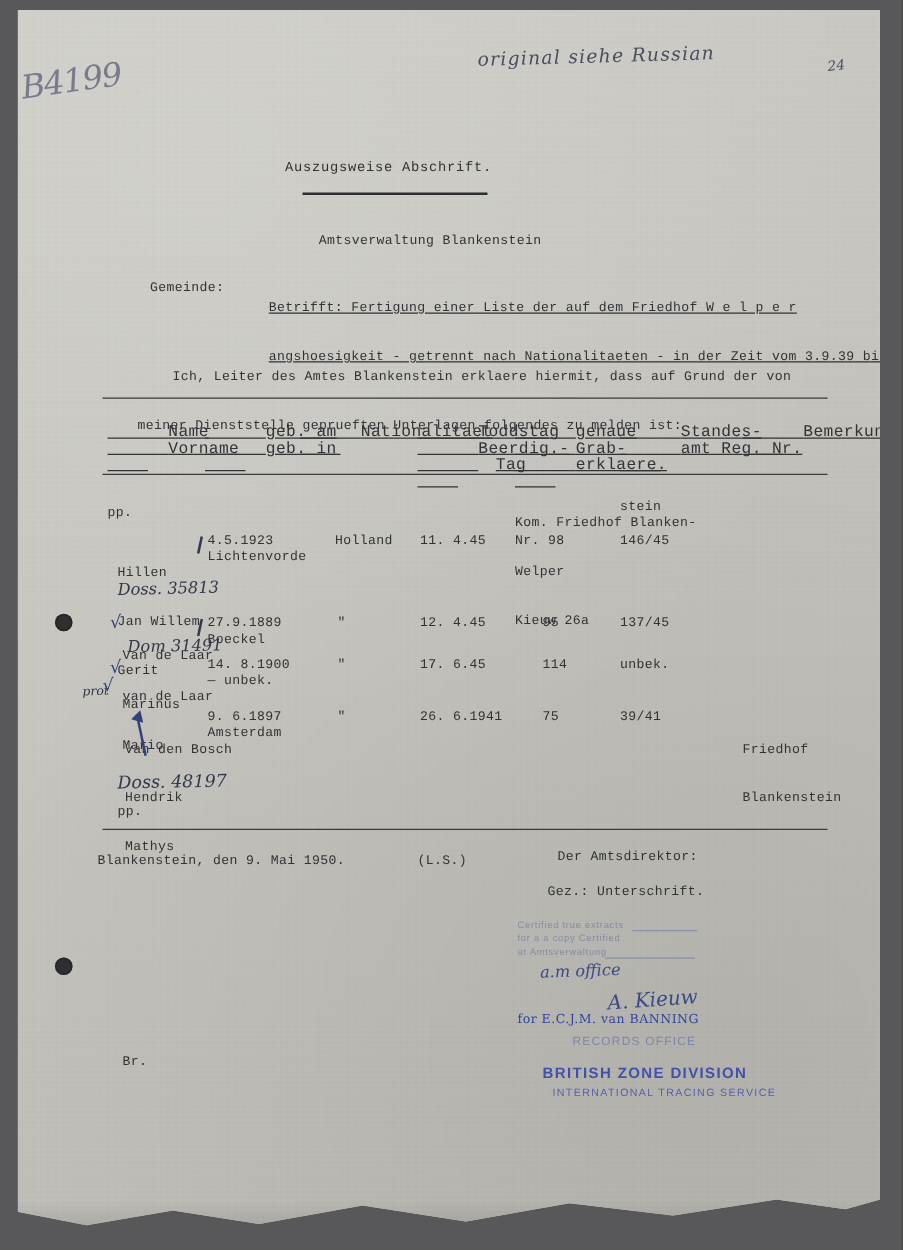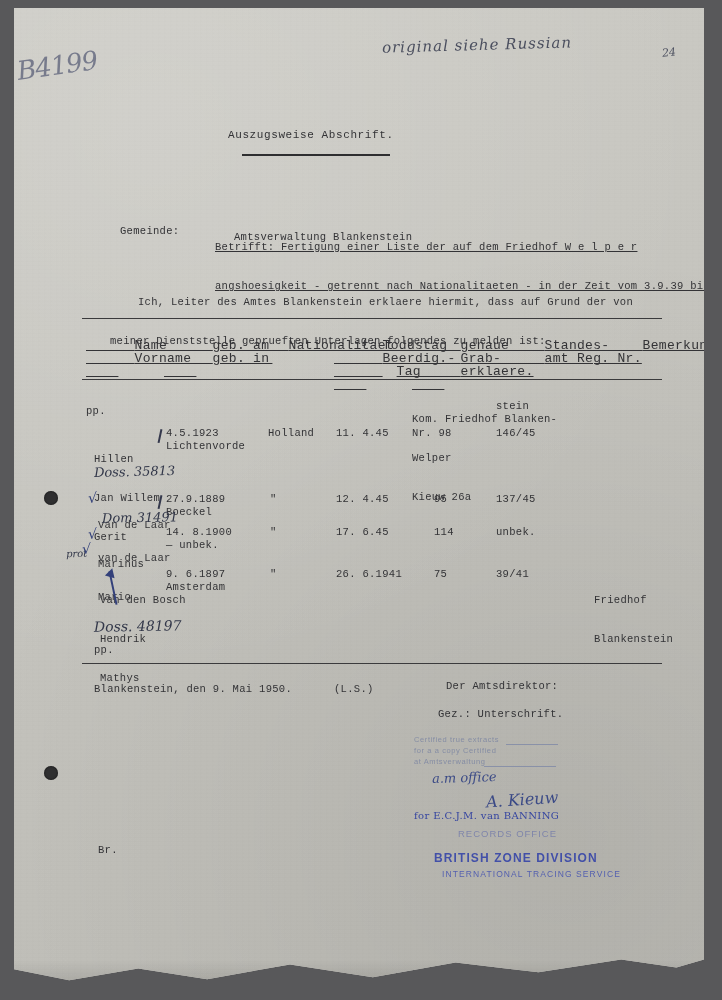--- a/index.html
+++ b/index.html
@@ -71,21 +71,21 @@
 
   
   #title { left: 214px; top: 120.5px; font-size: 11px; letter-spacing: 0.6px; }
   #rule-title {
     position: absolute;
     left: 228px; top: 146px;
     width: 148px; height: 2px;
     background: #2e2e30;
   }
   #gemeinde-label { left: 106px; top: 179px; margin-top: 38px; }
-  #gemeinde-value { left: 220px; top: 179px; margin-top: 44px; }
+  #gemeinde-value { left: 241px; top: 179px; }
 
   #betrifft { left: 176px; top: 207px; width: 420px; }
   #betrifft .l { display: block; }
 
   #intro { left: 96px; top: 262px; width: 490px; }
   #intro .l { display: block; }
 
   
   .hrule {
     position: absolute;
@@ -168,21 +168,21 @@
     position: absolute;
     left: 92px; top: 560px;
     width: 0; height: 0;
     border-left: 5px solid transparent;
     border-right: 5px solid transparent;
     border-bottom: 9px solid #33407a;
     transform: rotate(16deg);
   }
 
   
-  #foot-place { left: 80px; top: 675px; }
+  #foot-place { left: 64px; top: 675px; }
   #foot-ls { left: 320px; top: 675px; }
   #foot-dir { left: 432px; top: 672px; }
   #foot-gez { left: 424px; top: 700px; }
   #foot-br { left: 84px; top: 836px; }
 
   
   #certify {
     position: absolute;
     left: 400px; top: 726px;
     width: 210px;

